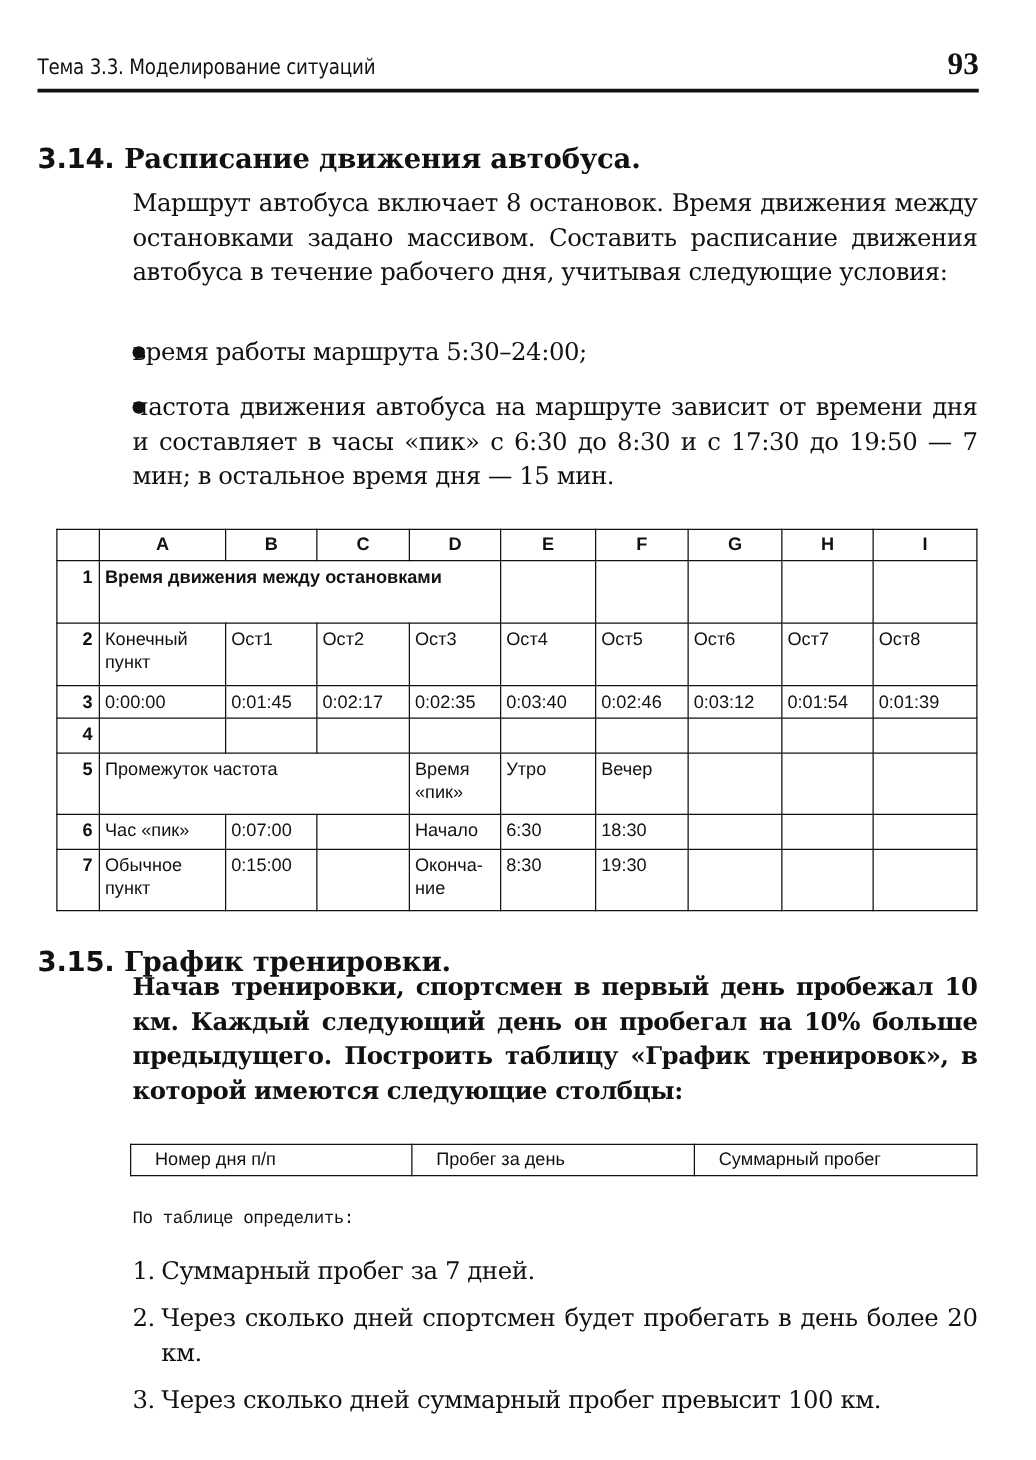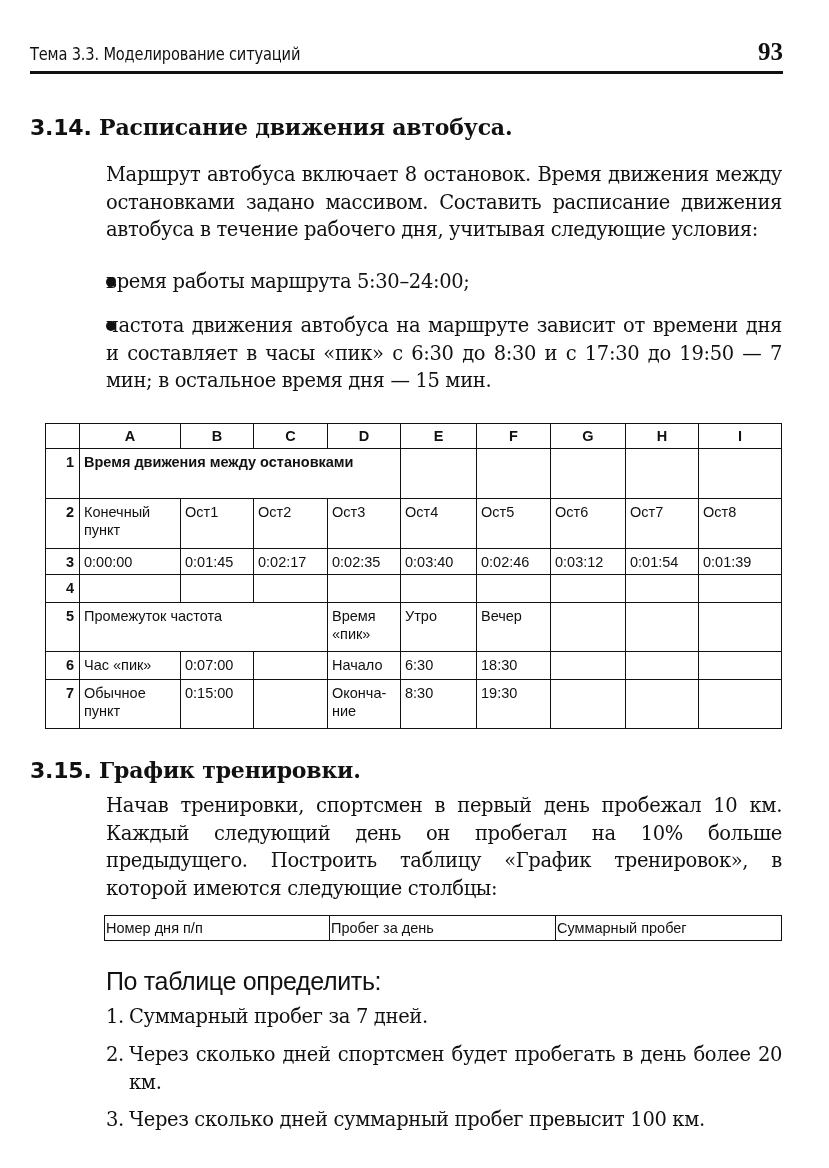--- a/index.html
+++ b/index.html
@@ -17,40 +17,40 @@
   .bullet .dot { position: absolute; left: 0; top: 9px; width: 10px; height: 10px; background: #111; border-radius: 50%; }
   .bullet .btext { display: block; }
 
   table.sheet { position: absolute; left: 45px; top: 423px; border-collapse: collapse; font-family: "Liberation Sans", sans-serif; font-size: 14.5px; table-layout: fixed; }
   table.sheet td { border: 1.5px solid #111; vertical-align: top; padding: 4px 4px 2px 4px; line-height: 18px; overflow: hidden; }
   table.sheet tr.colhdr td { text-align: center; font-weight: bold; vertical-align: middle; height: 20px; padding: 2px; }
   table.sheet td.rownum { text-align: right; font-weight: bold; padding-right: 5px; }
   table.sheet td.bold { font-weight: bold; }
 
   table.train { position: absolute; left: 104px; top: 915px; border-collapse: collapse; font-family: "Liberation Sans", sans-serif; font-size: 14.5px; table-layout: fixed; }
-  table.train td { border: 1.5px solid #111; padding: 3px 1px; height: 18px; line-height: 18px; }
-
-  .tasks-intro { position: absolute; left: 106px; top: 967px; font-family: Liberation Sans, sans-serif; font-size: 25px; letter-spacing: -0.35px; }
+  table.train td { border: 1.5px solid #111; padding: 3px 19px; height: 18px; line-height: 18px; }
+
+  .tasks-intro { position: absolute; left: 106px; top: 967px; font-family: Liberation Mono, monospace; font-size: 14px; letter-spacing: -0.35px; }
   .task { position: absolute; left: 106px; width: 676px; font-family: "DejaVu Serif", serif; font-size: 19.5px; line-height: 27.5px; letter-spacing: -0.35px; text-align: justify; }
   .task .tnum { position: absolute; left: 0; top: 0; }
   .task .ttext { display: block; margin-left: 23px; }
 </style>
 </head>
 <body>
 
 <div class="running-head">Тема 3.3. Моделирование ситуаций</div>
 <div class="page-num">93</div>
 <div class="head-rule"></div>
 
 <div class="section-title" style="top:114px;">
   <span class="num">3.14.</span>
   <span>Расписание движения автобуса.</span>
 </div>
 
-<div class="para" style="top:161px;">Маршрут автобуса включает 8 остановок. Время движения между остановками задано массивом. Составить расписание движения автобуса в течение рабочего дня, учитывая следующие условия:</div>
+<div class="para" style="top:149px;">Маршрут автобуса включает 8 остановок. Время движения между остановками задано массивом. Составить расписание движения автобуса в течение рабочего дня, учитывая следующие условия:</div>
 
 <div class="bullet" style="top:268px;">
   <span class="dot"></span>
   <span class="btext">время работы маршрута 5:30–24:00;</span>
 </div>
 <div class="bullet" style="top:312px;">
   <span class="dot"></span>
   <span class="btext">частота движения автобуса на маршруте зависит от времени дня и составляет в часы «пик» с 6:30 до 8:30 и с 17:30 до 19:50 — 7 мин; в остальное время дня — 15 мин.</span>
 </div>
 
@@ -160,21 +160,21 @@
     <td></td>
   </tr>
 </tbody>
   </table>
 
 <div class="section-title" style="top:757px;">
   <span class="num">3.15.</span>
   <span>График тренировки.</span>
 </div>
 
-<div class="para" style="top:792px;">Начав тренировки, спортсмен в первый день пробежал 10 км. Каждый следующий день он пробегал на 10% больше предыдущего. Построить таблицу «График тренировок», в которой имеются следующие столбцы:</div>
+<div class="para" style="top:776px;font-weight:bold;">Начав тренировки, спортсмен в первый день пробежал 10 км. Каждый следующий день он пробегал на 10% больше предыдущего. Построить таблицу «График тренировок», в которой имеются следующие столбцы:</div>
 
 <table class="train">
   <colgroup>
       <col style="width:225px">
       <col style="width:226px">
       <col style="width:226px">
     </colgroup>
   <tbody>
       <tr>
     <td>Номер дня п/п</td>

